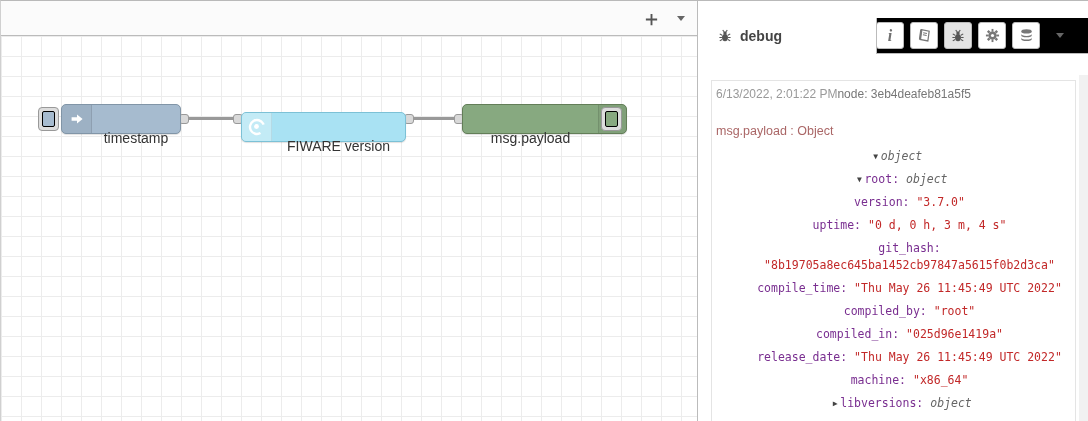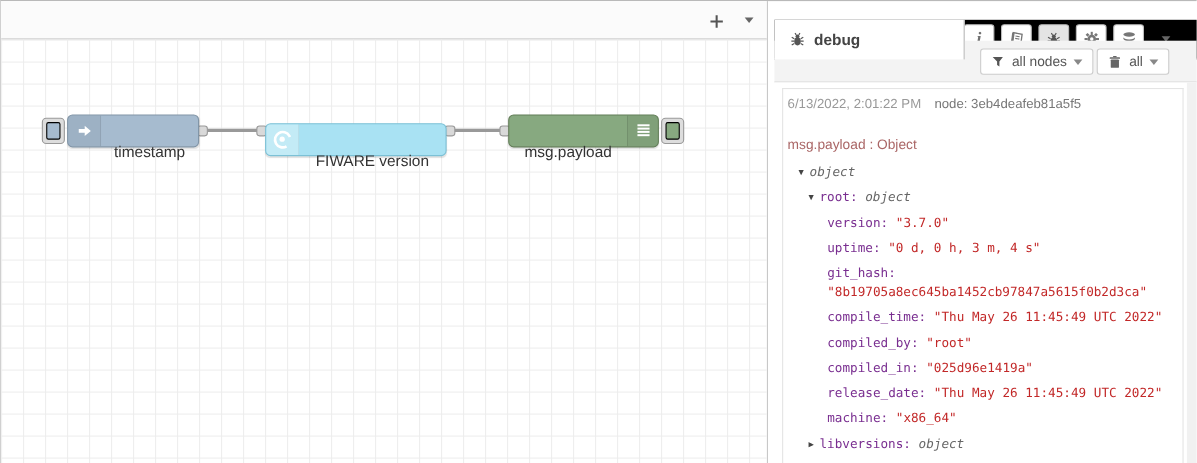--- a/index.html
+++ b/index.html
@@ -55,24 +55,24 @@
   .sb-chevron { position:absolute; top:15px; }
   .sb-filterbar { position:absolute; top:36px; left:0; right:0; height:38px; background:#f3f3f3; border-bottom:1px solid #ddd; }
   .filter-btn { position:absolute; top:7px; height:24px; background:#fff; border:1px solid #ccc; border-radius:3px;
                 display:inline-flex; align-items:center; gap:6px; padding:0 9px; font-size:12.5px; color:#555; cursor:pointer; }
   .filter-btn .caret { border-top-color:#888; }
   .sb-messages { position:absolute; top:74px; left:0; right:0; bottom:0; background:#fff; }
   .sb-scroll { position:absolute; right:0; top:0; width:10px; bottom:0; background:#f1f1f1; }
   .debug-msg { position:absolute; left:7px; top:5px; width:365px; bottom:-2px; border:1px solid #e4e4e4; border-bottom:none;
                padding:6px 8px 0 3px; overflow:hidden; }
   .msg-meta { font-size:12px; color:#999; padding-left:1px; line-height:15px; }
-  .msg-meta .node-id { color:#777; margin-left:12px; }
+  .msg-meta .node-id { color:#777; }
   .msg-prop { font-size:12.5px; color:#aa6666; margin-top:22px; padding-left:1px; line-height:15px; }
   .msg-tree { margin-top:6px; font-family:"DejaVu Sans Mono",monospace; font-size:11.5px; color:#333; }
-  .trow { line-height:17px; padding:3px 0; }
+  .trow { line-height:17px; padding:3px 0;text-align:center; }
   .ind0 { padding-left:11px; } .ind1 { padding-left:20px; } .ind2 { padding-left:37px; }
   .tri { display:inline-block; width:10px; font-size:8px; color:#444; vertical-align:1px; }
   .tkey { color:#792e90; }
   .tstr { color:#c22828; }
   .tobj { color:#666; font-style:italic; }
   .info-glyph { font-family:"Liberation Serif",serif; font-style:italic; font-weight:bold; font-size:16px; color:#707070; }
   .ic { display:block; }
 </style>
 </head>
 <body>
@@ -179,21 +179,21 @@
 
       <div class="node node-fiware" style="left:240px;top:76px;width:165px">
         <span class="icon-region">
           <svg class="ic" width="20" height="20">
               <use href="#i-fiware"></use>
             </svg>
         </span>
         <span class="nlabel">FIWARE version</span>
       </div>
 
-      <div class="node node-debug" style="left:461px;top:68px;width:137px">
+      <div class="node node-debug" style="left:461px;top:68px;width:165px">
         <span class="icon-region">
           <svg class="ic" width="16" height="16">
               <use href="#i-lines"></use>
             </svg>
         </span>
         <span class="nlabel">msg.payload</span>
       </div>
       <div class="node-btn" style="left:600px;top:71px">
         <span class="inner inner-debug"></span>
       </div>
@@ -227,36 +227,20 @@
           </svg>
       </div>
       <div class="sb-toolbutton" style="left:308px">
         <svg class="ic" width="15" height="15">
             <use href="#i-db"></use>
           </svg>
       </div>
       <span class="caret sb-chevron" style="left:352px"></span>
     </div>
 
-    <div class="sb-filterbar">
-      <button class="filter-btn" style="right:95px">
-        <svg class="ic" width="13" height="13">
-            <use href="#i-funnel"></use>
-          </svg>
-        <span>all nodes</span>
-        <span class="caret"></span>
-      </button>
-      <button class="filter-btn" style="right:26px">
-        <svg class="ic" width="13" height="13">
-            <use href="#i-trash"></use>
-          </svg>
-        <span>all</span>
-        <span class="caret"></span>
-      </button>
-    </div>
 
     <div class="sb-messages">
       <div class="sb-scroll"></div>
       <div class="debug-msg">
         <div class="msg-meta">
           <span>6/13/2022, 2:01:22 PM</span><span class="node-id">node: 3eb4deafeb81a5f5</span>
         </div>
         <div class="msg-prop">msg.payload : Object</div>
         <div class="msg-tree">
             <div class="trow ind0"><span class="tri">▼</span><span class="tobj">object</span></div>

